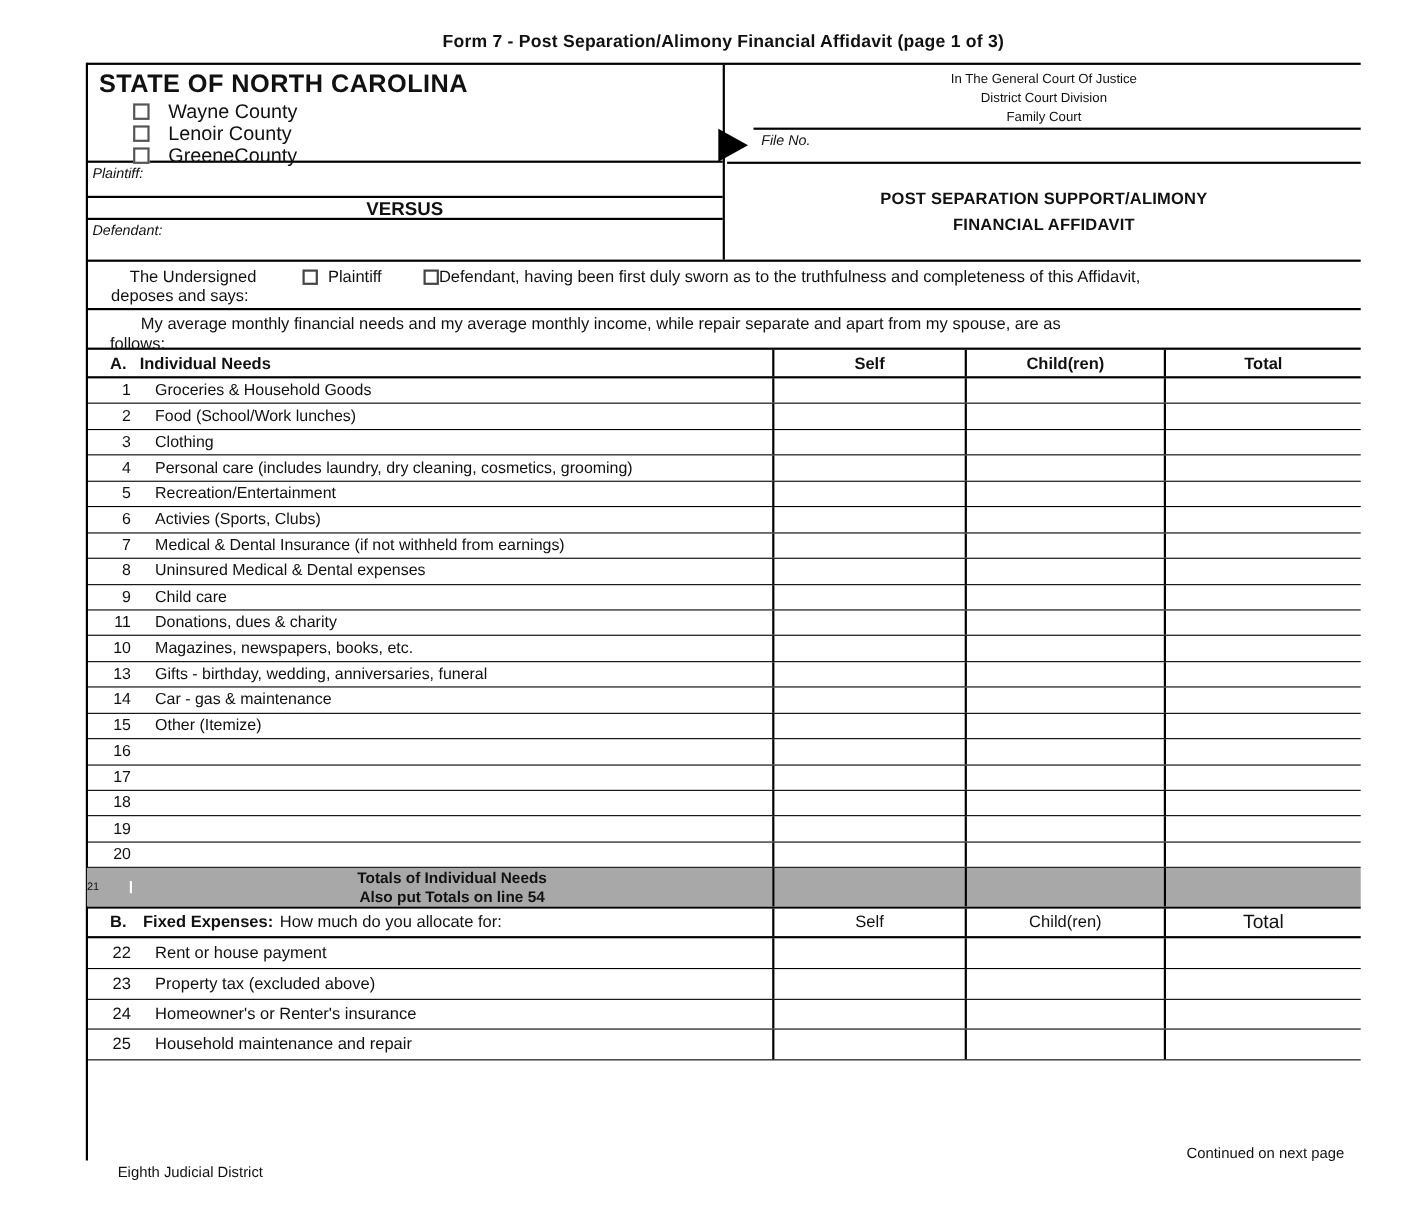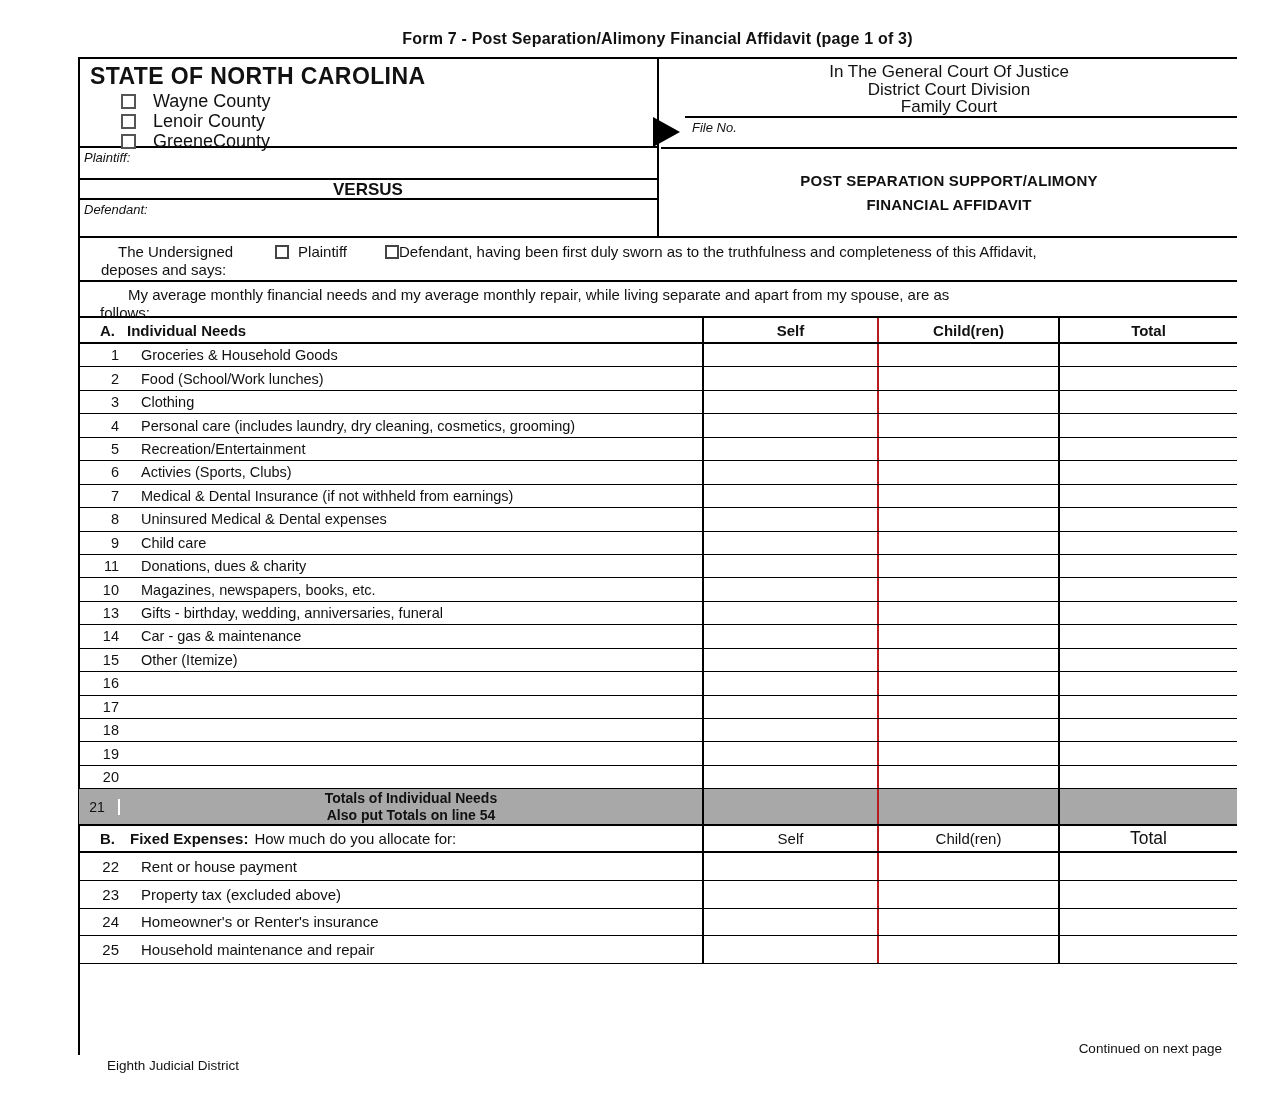--- a/index.html
+++ b/index.html
@@ -38,21 +38,21 @@
     width:15px; height:15px; border:2px solid #555; background:#fff; flex:0 0 15px;
   }
   .county-label { font-size:18px; margin-left:17px; white-space:pre; }
   .party-box { position:relative; }
   .plaintiff-box { height:32px; border-bottom:2px solid #000; }
   .party-label { font-style:italic; font-size:13px; padding:2px 0 0 5px; }
   .versus-bar { height:20px; border-bottom:2px solid #000; text-align:center; font-weight:bold; font-size:17px; line-height:19px; }
   .defendant-box { height:52px; }
 
   .hdr-right { position:absolute; left:582px; top:0; right:0; height:100%; }
-  .court-lines { text-align:center; padding-top:4px; font-size:17px; line-height:17.5px; }
+  .court-lines { text-align:center; padding-top:4px; font-size:12px; line-height:17.5px; }
   .fileno-row { position:absolute; left:0; top:57px; right:0; height:33px; border-bottom:2px solid #000; }
   .fileno-topline { position:absolute; left:24px; right:0; top:0; height:2px; background:#000; }
   .fileno-label { position:absolute; left:31px; top:4px; font-style:italic; font-size:13px; }
   .form-title { position:absolute; left:0; right:0; top:110px; text-align:center; font-weight:bold; font-size:15px; line-height:23.5px; letter-spacing:.2px; }
 
   .file-arrow {
     position:absolute; left:653px; top:117px; width:0; height:0;
     border-top:15px solid transparent; border-bottom:15px solid transparent;
     border-left:27px solid #000;
   }
@@ -65,38 +65,38 @@
   .oath-gap-a { width:42px; } .oath-gap-b { width:9px; } .oath-gap-c { width:38px; }
   .oath-line2 { margin-left:22px; margin-top:1px; }
   .oath-p2 .stmt1 { margin:4px 0 0 49px; }
   .oath-p2 .stmt2 { margin-left:21px; margin-top:1px; }
 
   
   .needs-table { position:absolute; left:79px; top:318px; width:1158px; }
   .t-row { display:flex; width:100%; border-bottom:1.5px solid #000; }
   .c-desc { flex:0 0 623px; position:relative; display:flex; align-items:center; }
   .c-self { flex:0 0 175px; border-left:2px solid #000; }
-  .c-child { flex:0 0 181px; border-left:2px solid #b91c1c; }
+  .c-child { flex:0 0 181px; border-left:2px solid #000000; }
   .c-total { flex:1 1 auto; border-left:2px solid #000; }
 
   .hdr-a { height:26px; border-bottom:2px solid #000; font-weight:bold; font-size:15px; }
   .hdr-a .c-desc { padding-left:21px; }
   .hdr-a .hl { margin-right:12px; }
   .col-head { display:flex; align-items:center; justify-content:center; }
 
   .row-a { height:23.45px; font-size:14.5px; }
   .row-b { height:27.6px; font-size:15px; }
   .row-num { flex:0 0 40px; text-align:right; }
   .row-label { margin-left:22px; white-space:nowrap; }
 
   .totals-row { height:37px; border-bottom:2px solid #000; }
   .totals-row .cell-bg { background:#a8a8a8; }
   .totals-num {
-    flex:0 0 41px; text-align:right; font-size:14px;
-    display:flex; align-items:center; justify-content:center;
+    flex:0 0 41px; text-align:right; font-size:10px;
+    display:flex; align-items:center; justify-content:flex-start;
     border-right:2px solid #fff;
   }
   .totals-num span { padding-right:3px; }
   .totals-text { flex:1; text-align:center; font-weight:bold; font-size:14px; line-height:16.5px; align-self:center; }
 
   .hdr-b { height:27px; border-bottom:2px solid #000; font-size:15px; }
   .hdr-b .c-desc { padding-left:21px; }
   .hdr-b .b-letter { font-weight:bold; margin-right:15px; }
   .hdr-b .b-title { font-weight:bold; margin-right:6px; }
   .hdr-b .c-total { font-size:17.5px; }
@@ -169,21 +169,21 @@
         <span class="oath-checkbox"></span>
         <span class="oath-gap-b"></span>
         <span>Plaintiff</span>
         <span class="oath-gap-c"></span>
         <span class="oath-checkbox"></span>
         <span>Defendant, having been first duly sworn as to the truthfulness and completeness of this Affidavit,</span>
       </div>
       <div class="oath-line2">deposes and says:</div>
     </div>
     <div class="oath-p2">
-      <div class="stmt1">My average monthly financial needs and my average monthly repair, while living separate and apart from my spouse, are as</div>
+      <div class="stmt1">My average monthly financial needs and my average monthly income, while repair separate and apart from my spouse, are as</div>
       <div class="stmt2">follows:</div>
     </div>
   </div>
 
   <div class="needs-table">
 
     <div class="t-row hdr-a">
       <div class="c-desc">
         <span class="hl">A.</span>
         <span>Individual Needs</span>

